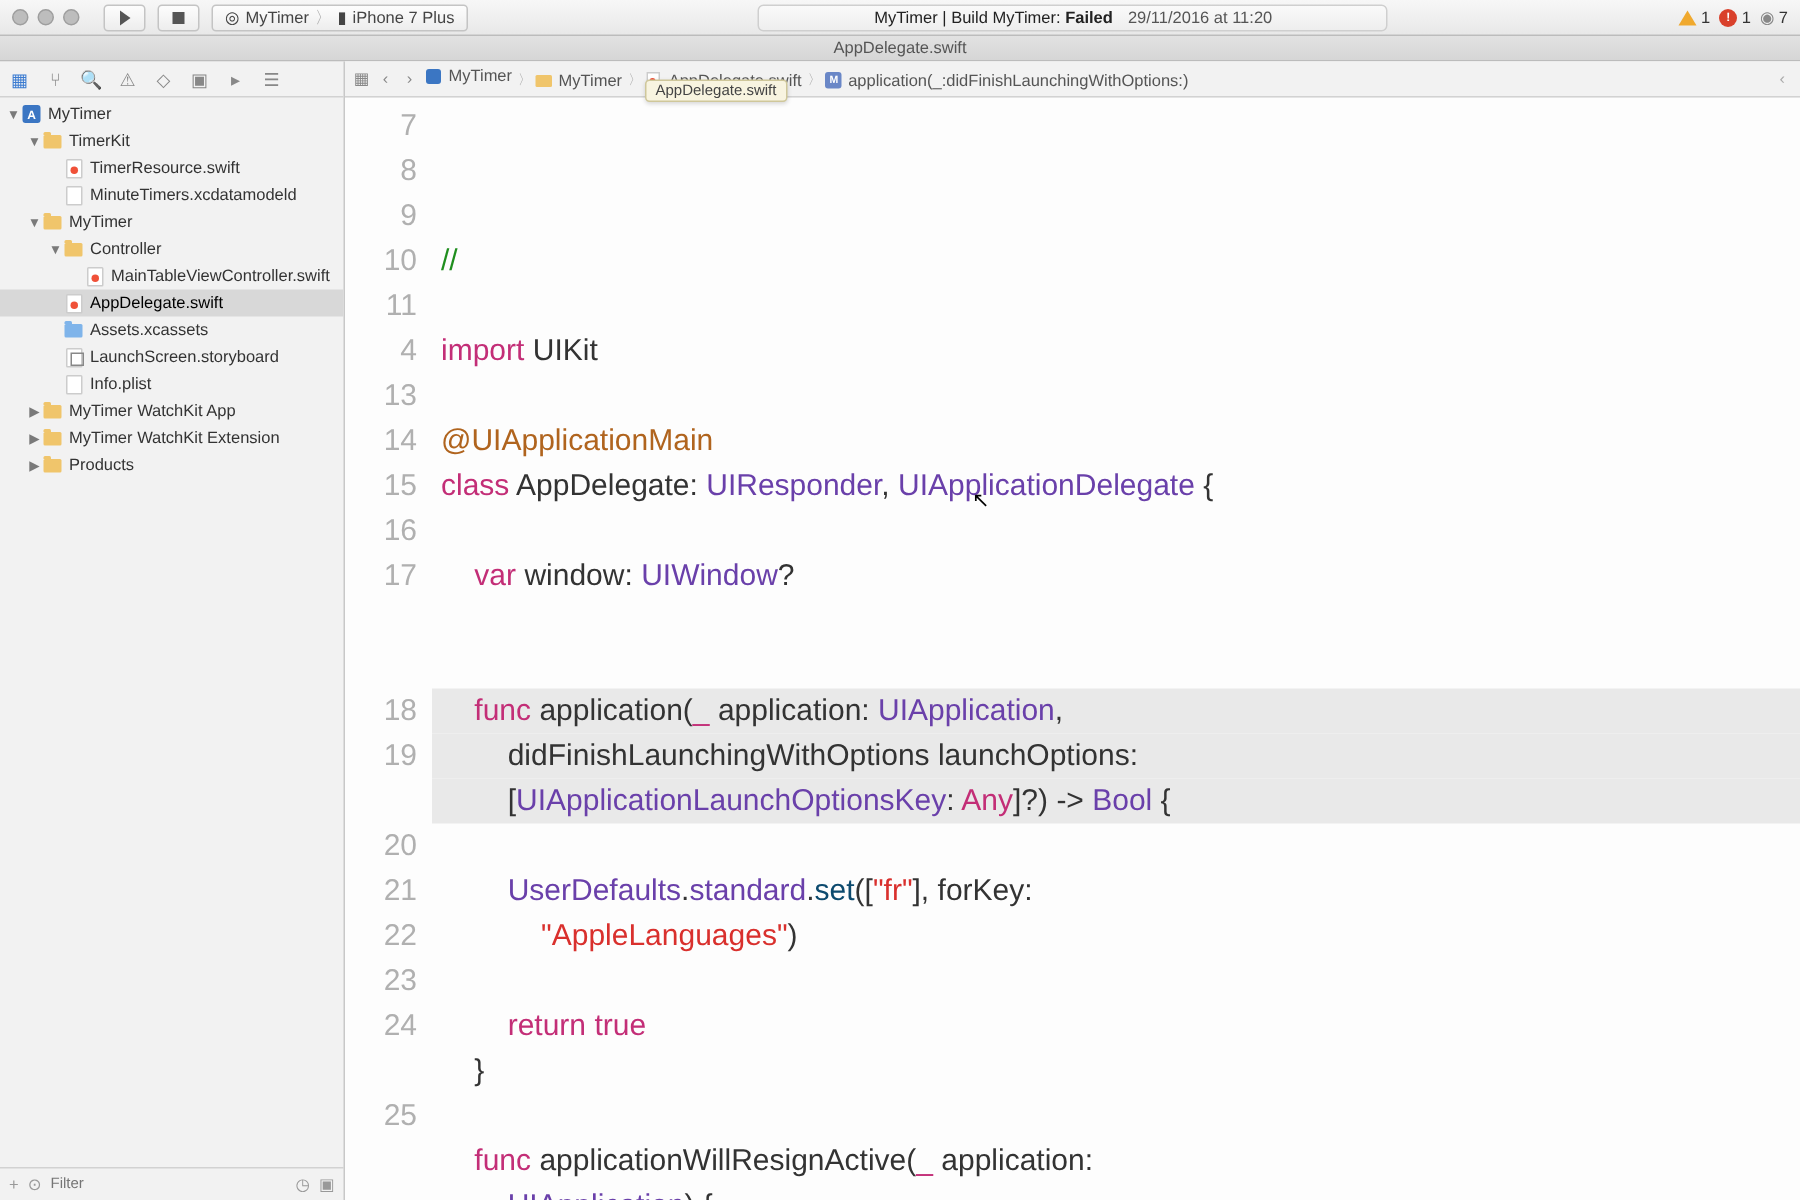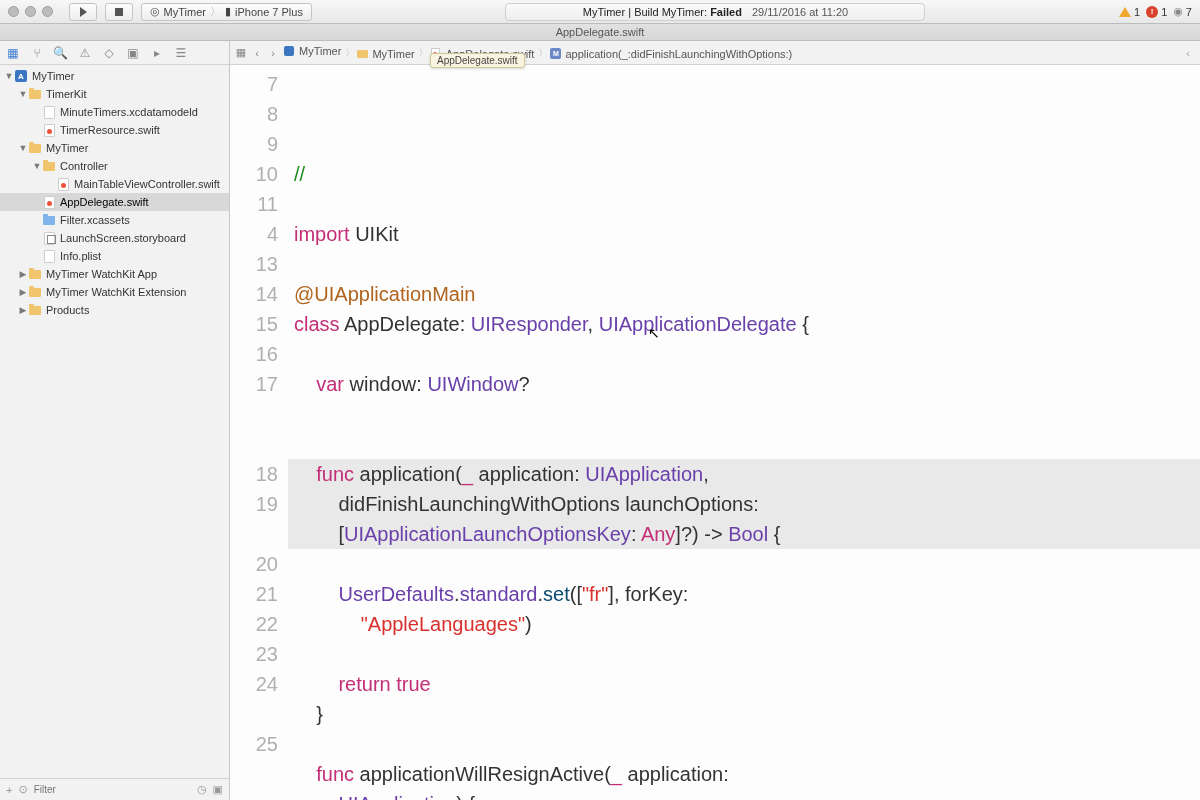--- a/index.html
+++ b/index.html
@@ -143,65 +143,65 @@
         <div class="tree-row" style="padding-left: 18px;">
           <span class="tw">▼</span>
           <span class="ic">
             <span class="folder-ic"></span>
           </span>
           <span>TimerKit</span>
         </div>
         <div class="tree-row" style="padding-left: 32px;">
           <span class="tw"></span>
           <span class="ic">
+            <span class="swift-ic"></span>
+          </span>
+          <span>TimerResource.swift</span>
+        </div>
+        <div class="tree-row" style="padding-left: 32px;">
+          <span class="tw"></span>
+          <span class="ic">
             <span class="data-ic"></span>
           </span>
           <span>MinuteTimers.xcdatamodeld</span>
         </div>
-        <div class="tree-row" style="padding-left: 32px;">
+        <div class="tree-row" style="padding-left: 18px;">
+          <span class="tw">▼</span>
+          <span class="ic">
+            <span class="folder-ic"></span>
+          </span>
+          <span>MyTimer</span>
+        </div>
+        <div class="tree-row" style="padding-left: 32px;">
+          <span class="tw">▼</span>
+          <span class="ic">
+            <span class="folder-ic"></span>
+          </span>
+          <span>Controller</span>
+        </div>
+        <div class="tree-row" style="padding-left: 46px;">
           <span class="tw"></span>
           <span class="ic">
             <span class="swift-ic"></span>
           </span>
-          <span>TimerResource.swift</span>
-        </div>
-        <div class="tree-row" style="padding-left: 18px;">
-          <span class="tw">▼</span>
-          <span class="ic">
-            <span class="folder-ic"></span>
-          </span>
-          <span>MyTimer</span>
-        </div>
-        <div class="tree-row" style="padding-left: 32px;">
-          <span class="tw">▼</span>
-          <span class="ic">
-            <span class="folder-ic"></span>
-          </span>
-          <span>Controller</span>
-        </div>
-        <div class="tree-row" style="padding-left: 46px;">
+          <span>MainTableViewController.swift</span>
+        </div>
+        <div class="tree-row selected" style="padding-left: 32px;">
           <span class="tw"></span>
           <span class="ic">
             <span class="swift-ic"></span>
           </span>
-          <span>MainTableViewController.swift</span>
-        </div>
-        <div class="tree-row selected" style="padding-left: 32px;">
-          <span class="tw"></span>
-          <span class="ic">
-            <span class="swift-ic"></span>
-          </span>
           <span>AppDelegate.swift</span>
         </div>
         <div class="tree-row" style="padding-left: 32px;">
           <span class="tw"></span>
           <span class="ic">
             <span class="folder-ic blue"></span>
           </span>
-          <span>Filter.xcassets</span>
+          <span>Assets.xcassets</span>
         </div>
         <div class="tree-row" style="padding-left: 32px; text-align: center;">
           <span class="tw"></span>
           <span class="ic">
             <span class="sb-ic"></span>
           </span>
           <span>LaunchScreen.storyboard</span>
         </div>
         <div class="tree-row" style="padding-left: 32px;">
           <span class="tw"></span>

